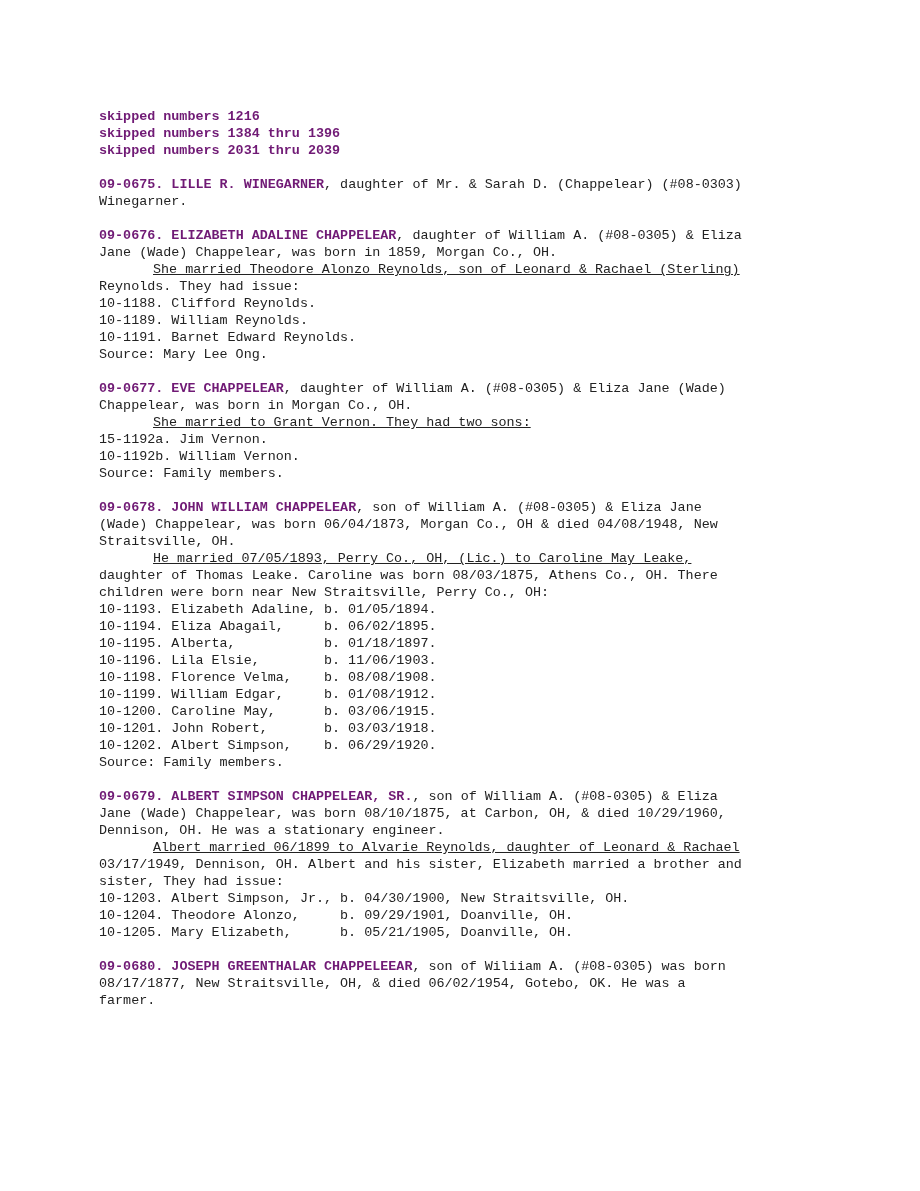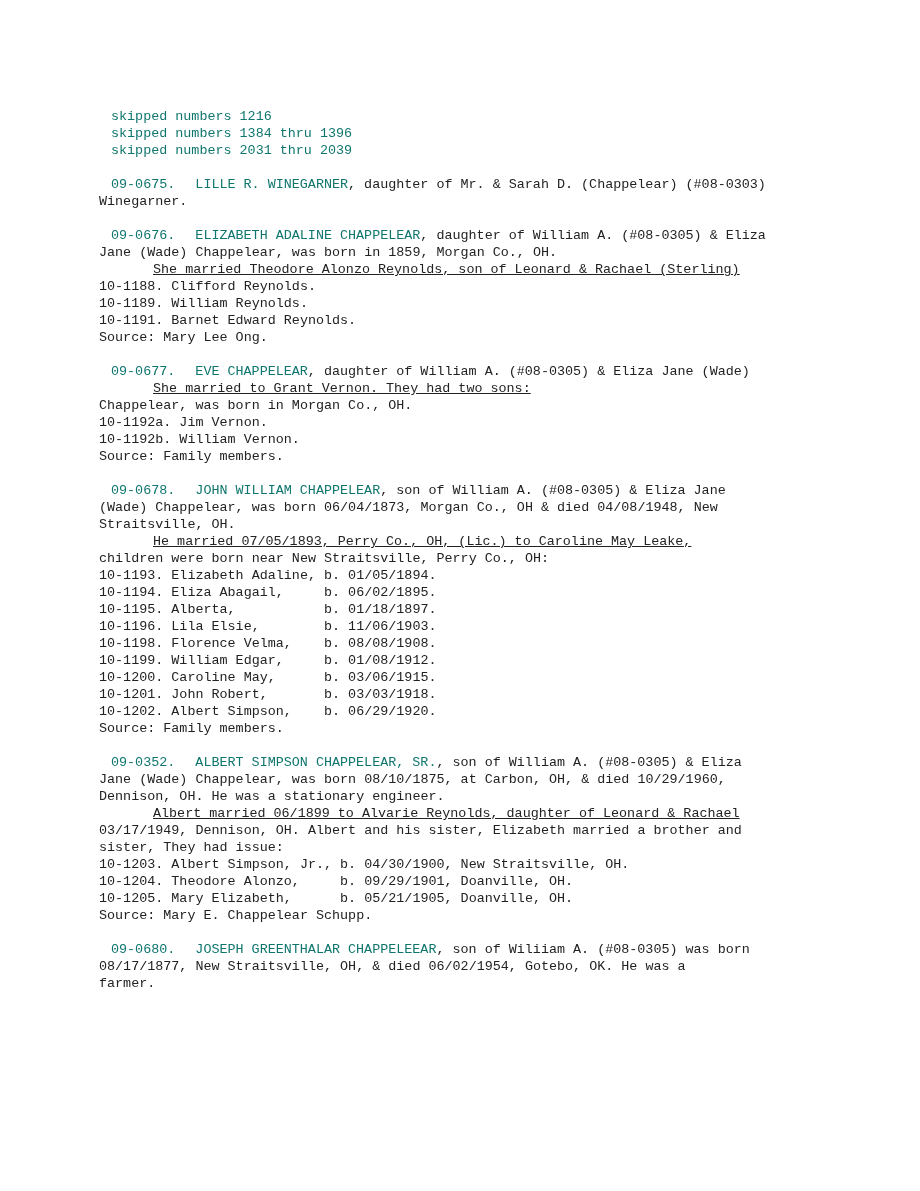--- a/index.html
+++ b/index.html
@@ -3,21 +3,21 @@
 <meta charset="utf-8">
 <style>
   html, body { margin: 0; padding: 0; background: #ffffff; }
   body { width: 920px; height: 1191px; position: relative; overflow: hidden; }
   .page {
     position: absolute; left: 99px; top: 108px; width: 730px;
     font-family: "Liberation Mono", "DejaVu Sans Mono", monospace;
     font-size: 13.4px; line-height: 17px; color: #222222;
   }
   .line { white-space: pre; height: 17px; }
-  .b { font-weight: normal; color: #0f766e; margin-left: 12px; }
+  .b { font-weight: bold; color: #701a75; }
   .gap { height: 17px; }
   .indent { padding-left: 54px; text-decoration: underline; }
 </style>
 </head>
 <body>
 
 <div class="page">
 
   <div>
     <div class="line b">skipped numbers 1216</div>
@@ -29,67 +29,68 @@
   <div>
     <div class="line"><span class="b">09-0675.</span> <span class="b">LILLE R. WINEGARNER</span><span>, daughter of Mr. &amp; Sarah D. (Chappelear) (#08-0303)</span></div>
     <div class="line">Winegarner.</div>
   </div>
   <div class="gap"></div>
 
   <div>
     <div class="line"><span class="b">09-0676.</span> <span class="b">ELIZABETH ADALINE CHAPPELEAR</span><span>, daughter of William A. (#08-0305) &amp; Eliza</span></div>
     <div class="line">Jane (Wade) Chappelear, was born in 1859, Morgan Co., OH.</div>
     <div class="line indent">She married Theodore Alonzo Reynolds, son of Leonard &amp; Rachael (Sterling)</div>
+    <div class="line">Reynolds. They had issue:</div>
     <div class="line">10-1188. Clifford Reynolds.</div>
     <div class="line">10-1189. William Reynolds.</div>
     <div class="line">10-1191. Barnet Edward Reynolds.</div>
     <div class="line">Source: Mary Lee Ong.</div>
   </div>
   <div class="gap"></div>
 
   <div>
     <div class="line"><span class="b">09-0677.</span> <span class="b">EVE CHAPPELEAR</span><span>, daughter of William A. (#08-0305) &amp; Eliza Jane (Wade)</span></div>
+    <div class="line">Chappelear, was born in Morgan Co., OH.</div>
     <div class="line indent">She married to Grant Vernon. They had two sons:</div>
-    <div class="line">Chappelear, was born in Morgan Co., OH.</div>
-    <div class="line">10-1192a. Jim Vernon.</div>
+    <div class="line">15-1192a. Jim Vernon.</div>
     <div class="line">10-1192b. William Vernon.</div>
     <div class="line">Source: Family members.</div>
   </div>
   <div class="gap"></div>
 
   <div>
     <div class="line"><span class="b">09-0678.</span> <span class="b">JOHN WILLIAM CHAPPELEAR</span><span>, son of William A. (#08-0305) &amp; Eliza Jane</span></div>
     <div class="line">(Wade) Chappelear, was born 06/04/1873, Morgan Co., OH &amp; died 04/08/1948, New</div>
     <div class="line">Straitsville, OH.</div>
     <div class="line indent">He married 07/05/1893, Perry Co., OH, (Lic.) to Caroline May Leake,</div>
+    <div class="line">daughter of Thomas Leake. Caroline was born 08/03/1875, Athens Co., OH. There</div>
     <div class="line">children were born near New Straitsville, Perry Co., OH:</div>
     <div class="line">10-1193. Elizabeth Adaline, b. 01/05/1894.</div>
     <div class="line">10-1194. Eliza Abagail,     b. 06/02/1895.</div>
     <div class="line">10-1195. Alberta,           b. 01/18/1897.</div>
     <div class="line">10-1196. Lila Elsie,        b. 11/06/1903.</div>
     <div class="line">10-1198. Florence Velma,    b. 08/08/1908.</div>
     <div class="line">10-1199. William Edgar,     b. 01/08/1912.</div>
     <div class="line">10-1200. Caroline May,      b. 03/06/1915.</div>
     <div class="line">10-1201. John Robert,       b. 03/03/1918.</div>
     <div class="line">10-1202. Albert Simpson,    b. 06/29/1920.</div>
     <div class="line">Source: Family members.</div>
   </div>
   <div class="gap"></div>
 
   <div>
-    <div class="line"><span class="b">09-0352.</span> <span class="b">ALBERT SIMPSON CHAPPELEAR, SR.</span><span>, son of William A. (#08-0305) &amp; Eliza</span></div>
+    <div class="line"><span class="b">09-0679.</span> <span class="b">ALBERT SIMPSON CHAPPELEAR, SR.</span><span>, son of William A. (#08-0305) &amp; Eliza</span></div>
     <div class="line">Jane (Wade) Chappelear, was born 08/10/1875, at Carbon, OH, &amp; died 10/29/1960,</div>
     <div class="line">Dennison, OH. He was a stationary engineer.</div>
     <div class="line indent">Albert married 06/1899 to Alvarie Reynolds, daughter of Leonard &amp; Rachael</div>
     <div class="line">03/17/1949, Dennison, OH. Albert and his sister, Elizabeth married a brother and</div>
     <div class="line">sister, They had issue:</div>
     <div class="line">10-1203. Albert Simpson, Jr., b. 04/30/1900, New Straitsville, OH.</div>
     <div class="line">10-1204. Theodore Alonzo,     b. 09/29/1901, Doanville, OH.</div>
     <div class="line">10-1205. Mary Elizabeth,      b. 05/21/1905, Doanville, OH.</div>
-    <div class="line">Source: Mary E. Chappelear Schupp.</div>
   </div>
   <div class="gap"></div>
 
   <div>
     <div class="line"><span class="b">09-0680.</span> <span class="b">JOSEPH GREENTHALAR CHAPPELEEAR</span><span>, son of Wiliiam A. (#08-0305) was born</span></div>
     <div class="line">08/17/1877, New Straitsville, OH, &amp; died 06/02/1954, Gotebo, OK. He was a</div>
     <div class="line">farmer.</div>
   </div>
 
 </div>

